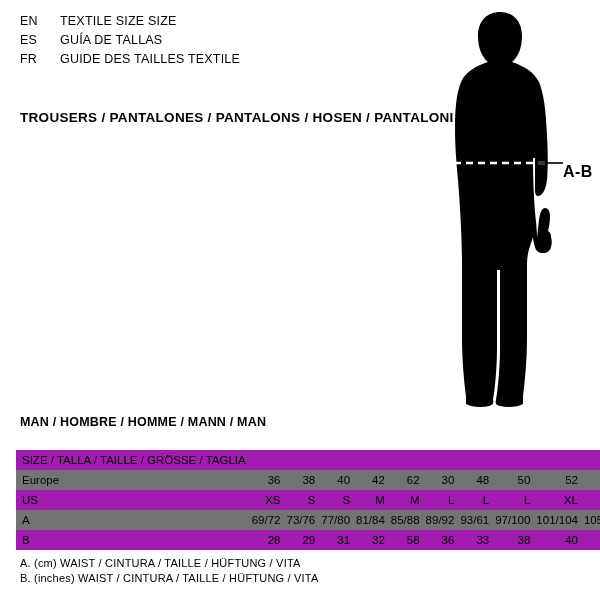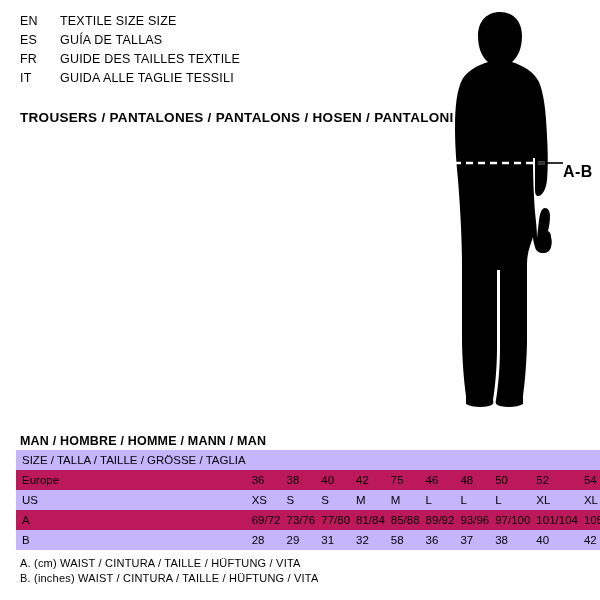--- a/index.html
+++ b/index.html
@@ -69,53 +69,53 @@
     top: 155px;
     font-size: 16px;
     font-weight: bold;
     letter-spacing: 0.4px;
   }
 
   
   .table-title {
     position: absolute;
     left: 20px;
-    top: 434px;
+    top: 415px;
     font-size: 12.5px;
     font-weight: bold;
     letter-spacing: 0.2px;
   }
 
   table.size-table {
     position: absolute;
     left: 16px;
     top: 450px;
     width: 568px;
     border-collapse: collapse;
     font-size: 11.5px;
   }
   table.size-table td {
     padding: 2px 0 2px 6px;
     height: 16px;
     vertical-align: middle;
     white-space: nowrap;
   }
   table.size-table tr.shaded td {
-    background: #c4b5fd;
+    background: #a21caf;
   }
   table.size-table tr.plain td {
-    background: #be185d;
+    background: #737373;
   }
   td.label-col {
     width: 88px;
     text-align: left;
   }
   td.val {
     width: 53px;
-    text-align: left;
+    text-align: right;
   }
 
   .footnotes {
     position: absolute;
     left: 20px;
     top: 556px;
     font-size: 11px;
     line-height: 15px;
     letter-spacing: 0.2px;
   }
@@ -133,24 +133,20 @@
       <div class="lang-code">EN</div>
       <div class="lang-text">TEXTILE SIZE SIZE</div>
     </div>
     <div class="lang-row">
       <div class="lang-code">ES</div>
       <div class="lang-text">GUÍA DE TALLAS</div>
     </div>
     <div class="lang-row">
       <div class="lang-code">FR</div>
       <div class="lang-text">GUIDE DES TAILLES TEXTILE</div>
-    </div>
-    <div class="lang-row">
-      <div class="lang-code">IT</div>
-      <div class="lang-text">GUIDA ALLE TAGLIE TESSILI</div>
     </div>
   </div>
 
   <div class="section-title">TROUSERS / PANTALONES / PANTALONS / HOSEN / PANTALONI</div>
 
   <div class="figure-wrap">
     <svg class="figure-svg" width="200" height="405" viewBox="0 0 200 405" xmlns="http://www.w3.org/2000/svg">
       <path fill="#000000" d="
         M 78,28
         C 78,12 88,4 100,4
@@ -221,22 +217,22 @@
         <td class="val"></td>
         <td class="val"></td>
 
       </tr>
       <tr class="plain">
         <td class="label-col">Europe</td>
         <td class="val">36</td>
         <td class="val">38</td>
         <td class="val">40</td>
         <td class="val">42</td>
-        <td class="val">75</td>
-        <td class="val">46</td>
+        <td class="val">62</td>
+        <td class="val">30</td>
         <td class="val">48</td>
         <td class="val">50</td>
         <td class="val">52</td>
         <td class="val">54</td>
 
       </tr>
       <tr class="shaded">
         <td class="label-col">US</td>
         <td class="val">XS</td>
         <td class="val">S</td>
@@ -251,35 +247,35 @@
 
       </tr>
       <tr class="plain">
         <td class="label-col">A</td>
         <td class="val">69/72</td>
         <td class="val">73/76</td>
         <td class="val">77/80</td>
         <td class="val">81/84</td>
         <td class="val">85/88</td>
         <td class="val">89/92</td>
-        <td class="val">93/96</td>
+        <td class="val">93/61</td>
         <td class="val">97/100</td>
         <td class="val">101/104</td>
         <td class="val">105/108</td>
 
       </tr>
       <tr class="shaded">
         <td class="label-col">B</td>
         <td class="val">28</td>
         <td class="val">29</td>
         <td class="val">31</td>
         <td class="val">32</td>
         <td class="val">58</td>
         <td class="val">36</td>
-        <td class="val">37</td>
+        <td class="val">33</td>
         <td class="val">38</td>
         <td class="val">40</td>
         <td class="val">42</td>
 
       </tr>
     </tbody>
   </table>
 
   <div class="footnotes">
     <div>A. (cm) WAIST / CINTURA / TAILLE / HÜFTUNG / VITA</div>

